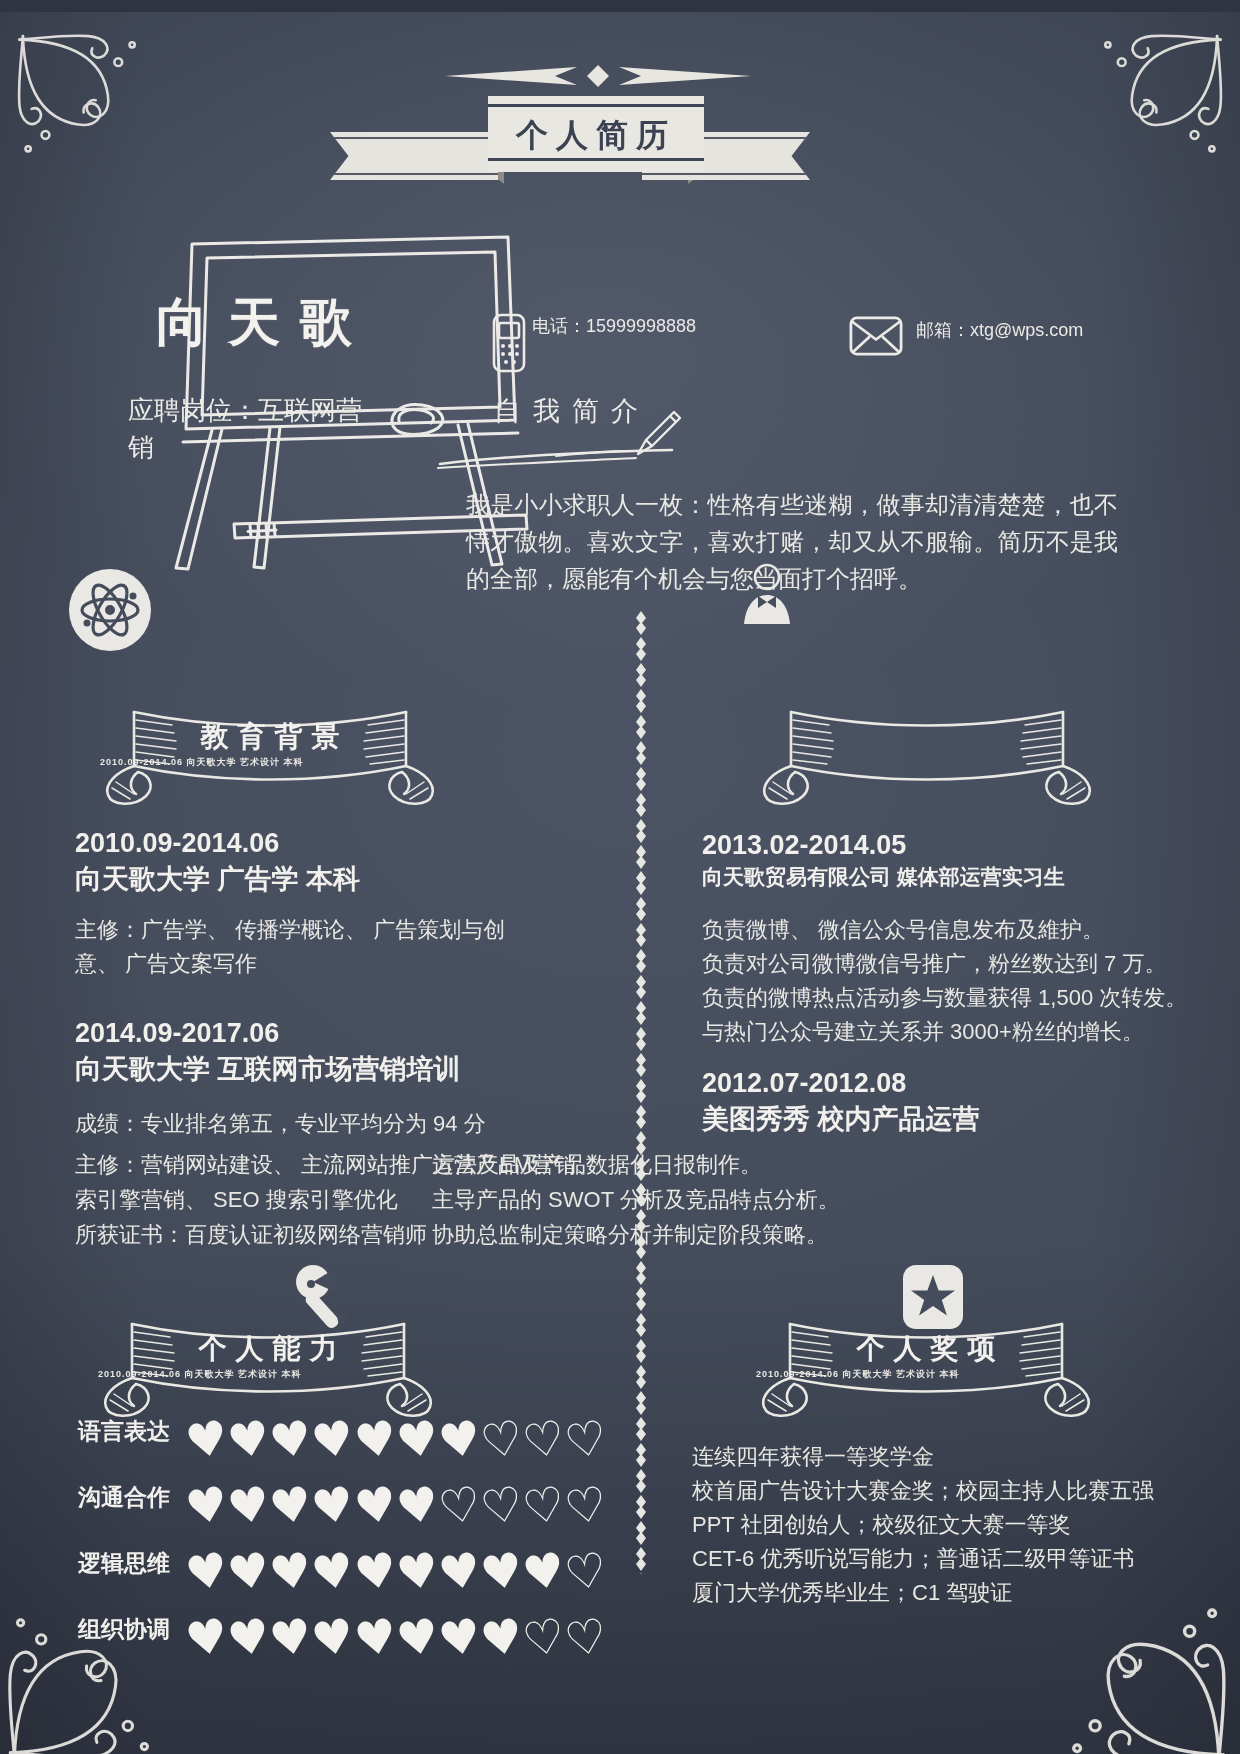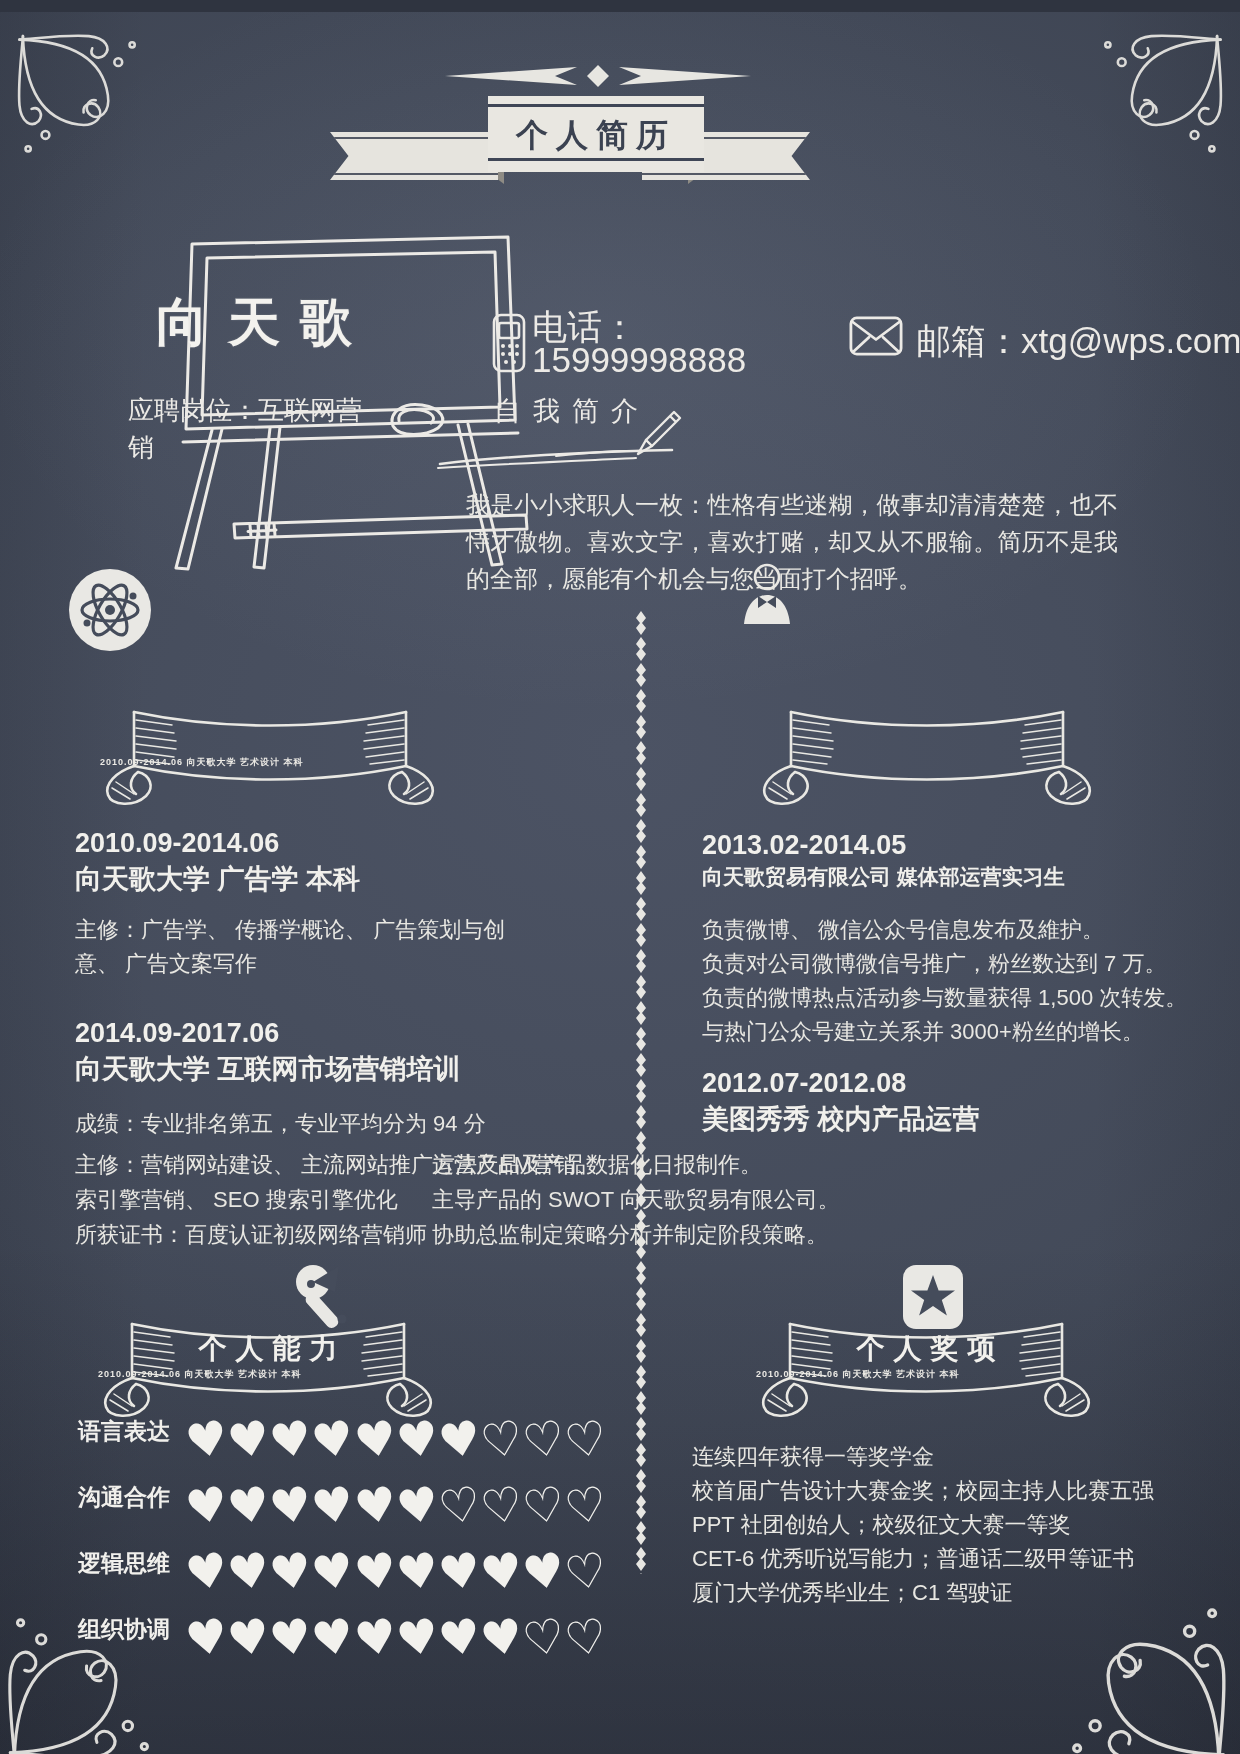--- a/index.html
+++ b/index.html
@@ -36,21 +36,21 @@
   .scroll-title{position:absolute;left:0;top:22px;width:100%;text-align:center;
     font-size:28px;font-weight:bold;letter-spacing:9px;color:#f2f1ed;text-indent:9px;}
   .scroll-sub{position:absolute;left:0;top:60px;width:100%;text-align:left;
     font-size:9px;font-weight:bold;letter-spacing:1px;color:#eceae5;}
   
   .hearts{font-size:47px;line-height:44px;color:#f2f1ed;}
   .heart{display:inline-block;transform:rotate(-10deg);margin-right:0px;font-family:"DejaVu Sans",sans-serif;}
   .ability-label{font-size:23px;}
   .intro{width:652px;font-size:24px;line-height:37px;text-align:justify;color:#e9e8e3;}
   .big-name{font-size:52px;font-weight:bold;letter-spacing:20px;color:#f3f2ee;}
-  .sub-head{font-size:35px;color:#eceae6;}
+  .sub-head{font-size:18px;color:#eceae6;}
 </style>
 </head>
 <body>
 
 <div class="page">
 
   <svg class="abs" style="left:16px;top:20px" width="130" height="140" viewBox="0 0 150 160">
     <g stroke="#dcdbd8" stroke-width="3" fill="none" stroke-linecap="round">
       <path d="M4,8 C64,10 100,30 106,72 C109,92 96,102 86,95 C78,89 82,76 92,78"></path>
       <path d="M8,4 C10,64 30,100 72,106 C92,109 102,96 95,86 C89,78 76,82 78,92"></path>
@@ -225,20 +225,21 @@
         <path d="M38,76 C30,82 28,92 36,98"></path>
         <path d="M306,70 C324,76 336,88 332,99 C328,110 306,111 294,100 C285,91 290,79 302,76"></path>
         <path d="M302,76 C310,82 312,92 304,98"></path>
       </g>
       <g stroke="#e9e8e3" stroke-width="1.5" fill="none" stroke-linecap="round">
         <path d="M36,24 L72,29 M36,32 L74,37 M36,40 L76,45 M36,48 L76,53 M36,56 L74,61 M36,64 L70,68"></path>
         <path d="M304,24 L268,29 M304,32 L266,37 M304,40 L264,45 M304,48 L264,53 M304,56 L266,61 M304,64 L270,68"></path>
         <path d="M12,92 L30,103 M16,86 L34,98 M328,92 L310,103 M324,86 L306,98"></path>
       </g>
     </svg>
+    <div class="scroll-title">教育背景</div>
     <div class="scroll-sub">2010.09-2014.06  向天歌大学  艺术设计  本科</div>
   </div>
 
   <div class="abs scroll-banner" style="left:757px;top:684px">
     <svg width="340" height="112" viewBox="0 0 340 112">
       <g stroke="#e9e8e3" stroke-width="2.6" fill="none" stroke-linecap="round" stroke-linejoin="round">
         <path d="M34,16 C120,34 220,34 306,16"></path>
         <path d="M34,70 C120,88 220,88 306,70"></path>
         <path d="M34,16 L34,70 M306,16 L306,70"></path>
         <path d="M34,70 C16,76 4,88 8,99 C12,110 34,111 46,100 C55,91 50,79 38,76"></path>
@@ -269,21 +270,21 @@
   <div class="abs h-bold nowrap" style="left:702px;top:851px;font-size:21px">向天歌贸易有限公司 媒体部运营实习生</div>
   <div class="abs body-text nowrap" style="left:702px;top:901px">负责微博、 微信公众号信息发布及維护。</div>
   <div class="abs body-text nowrap" style="left:702px;top:935px">负责对公司微博微信号推广，粉丝数达到 7 万。</div>
   <div class="abs body-text nowrap" style="left:702px;top:969px">负责的微博热点活动参与数量获得 1,500 次转发。</div>
   <div class="abs body-text nowrap" style="left:702px;top:1003px">与热门公众号建立关系并 3000+粉丝的增长。</div>
 
   <div class="abs h-bold nowrap" style="left:702px;top:1056px;font-size:27px">2012.07-2012.08</div>
   <div class="abs body-text nowrap" style="left:432px;top:1136px">运营产品及产品数据化日报制作。</div>
 
   <div class="abs h-bold nowrap" style="left:702px;top:1089px;font-size:27px">美图秀秀 校内产品运营</div>
-  <div class="abs body-text nowrap" style="left:432px;top:1171px">主导产品的 SWOT 向天歌贸易有限公司。</div>
+  <div class="abs body-text nowrap" style="left:432px;top:1171px">主导产品的 SWOT 分析及竞品特点分析。</div>
   <div class="abs body-text nowrap" style="left:432px;top:1206px">协助总监制定策略分析并制定阶段策略。</div>
 
   <div class="abs scroll-banner" style="left:98px;top:1296px">
     <svg width="340" height="112" viewBox="0 0 340 112">
       <g stroke="#e9e8e3" stroke-width="2.6" fill="none" stroke-linecap="round" stroke-linejoin="round">
         <path d="M34,16 C120,34 220,34 306,16"></path>
         <path d="M34,70 C120,88 220,88 306,70"></path>
         <path d="M34,16 L34,70 M306,16 L306,70"></path>
         <path d="M34,70 C16,76 4,88 8,99 C12,110 34,111 46,100 C55,91 50,79 38,76"></path>
         <path d="M38,76 C30,82 28,92 36,98"></path>

